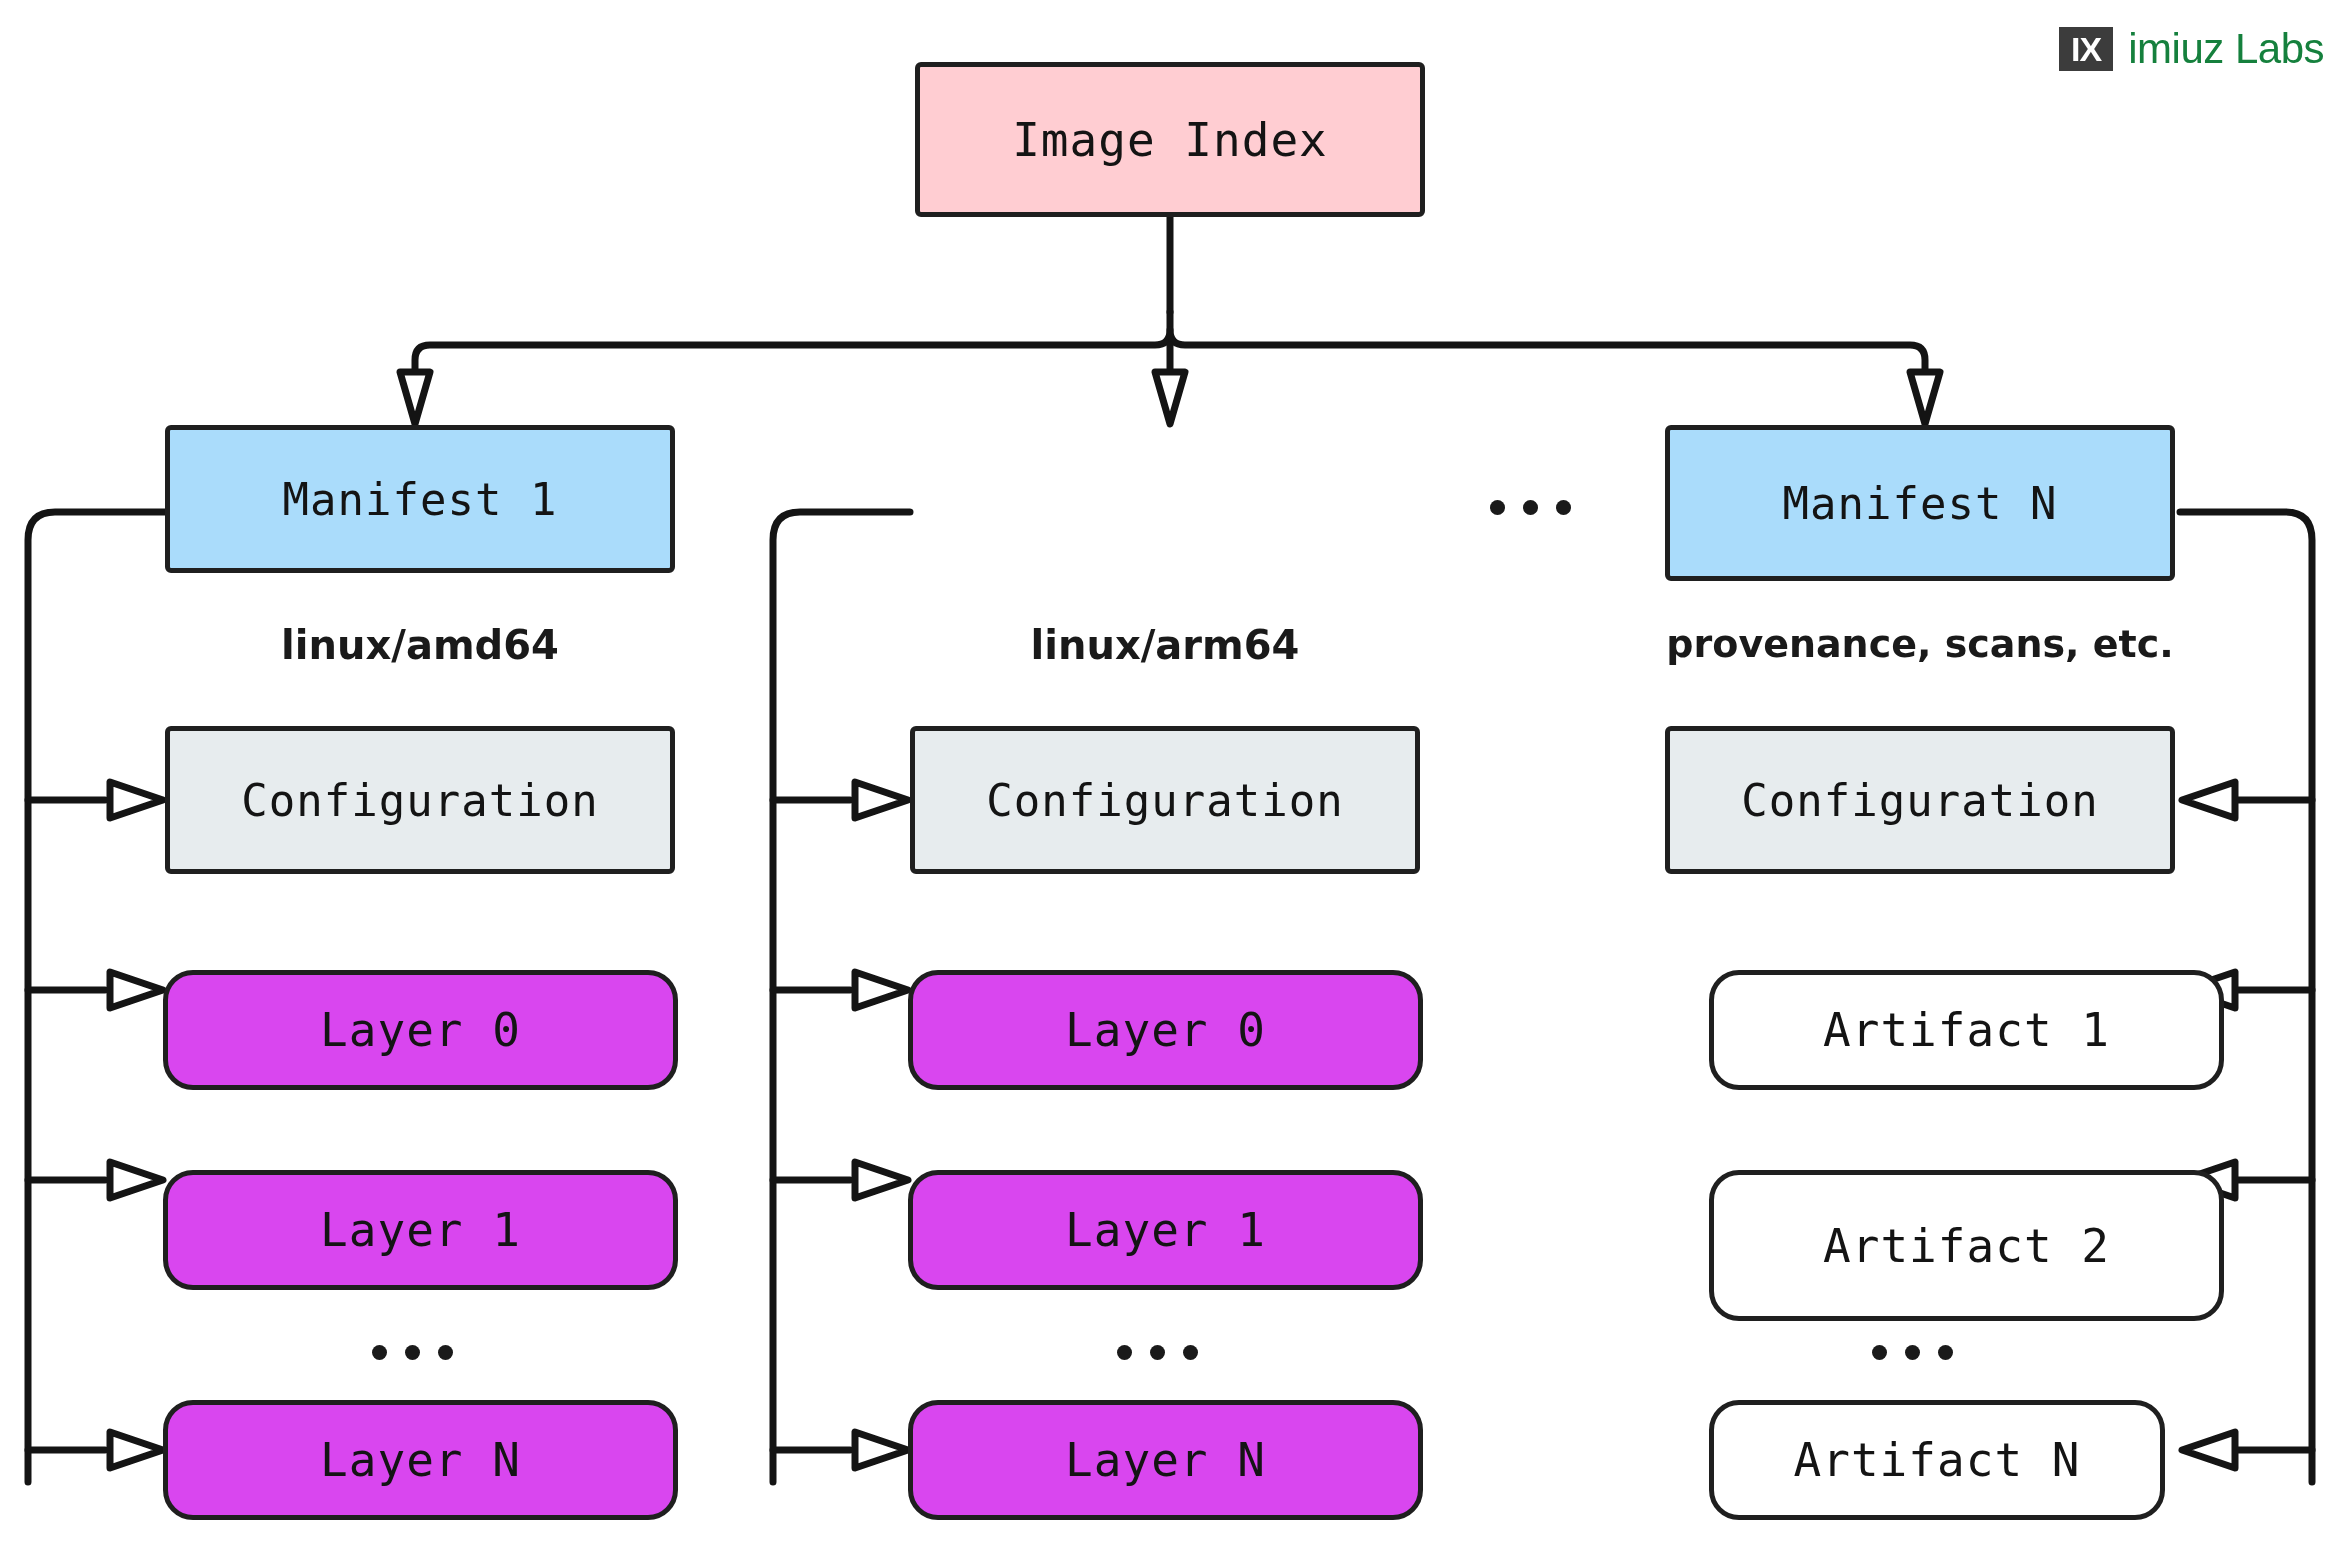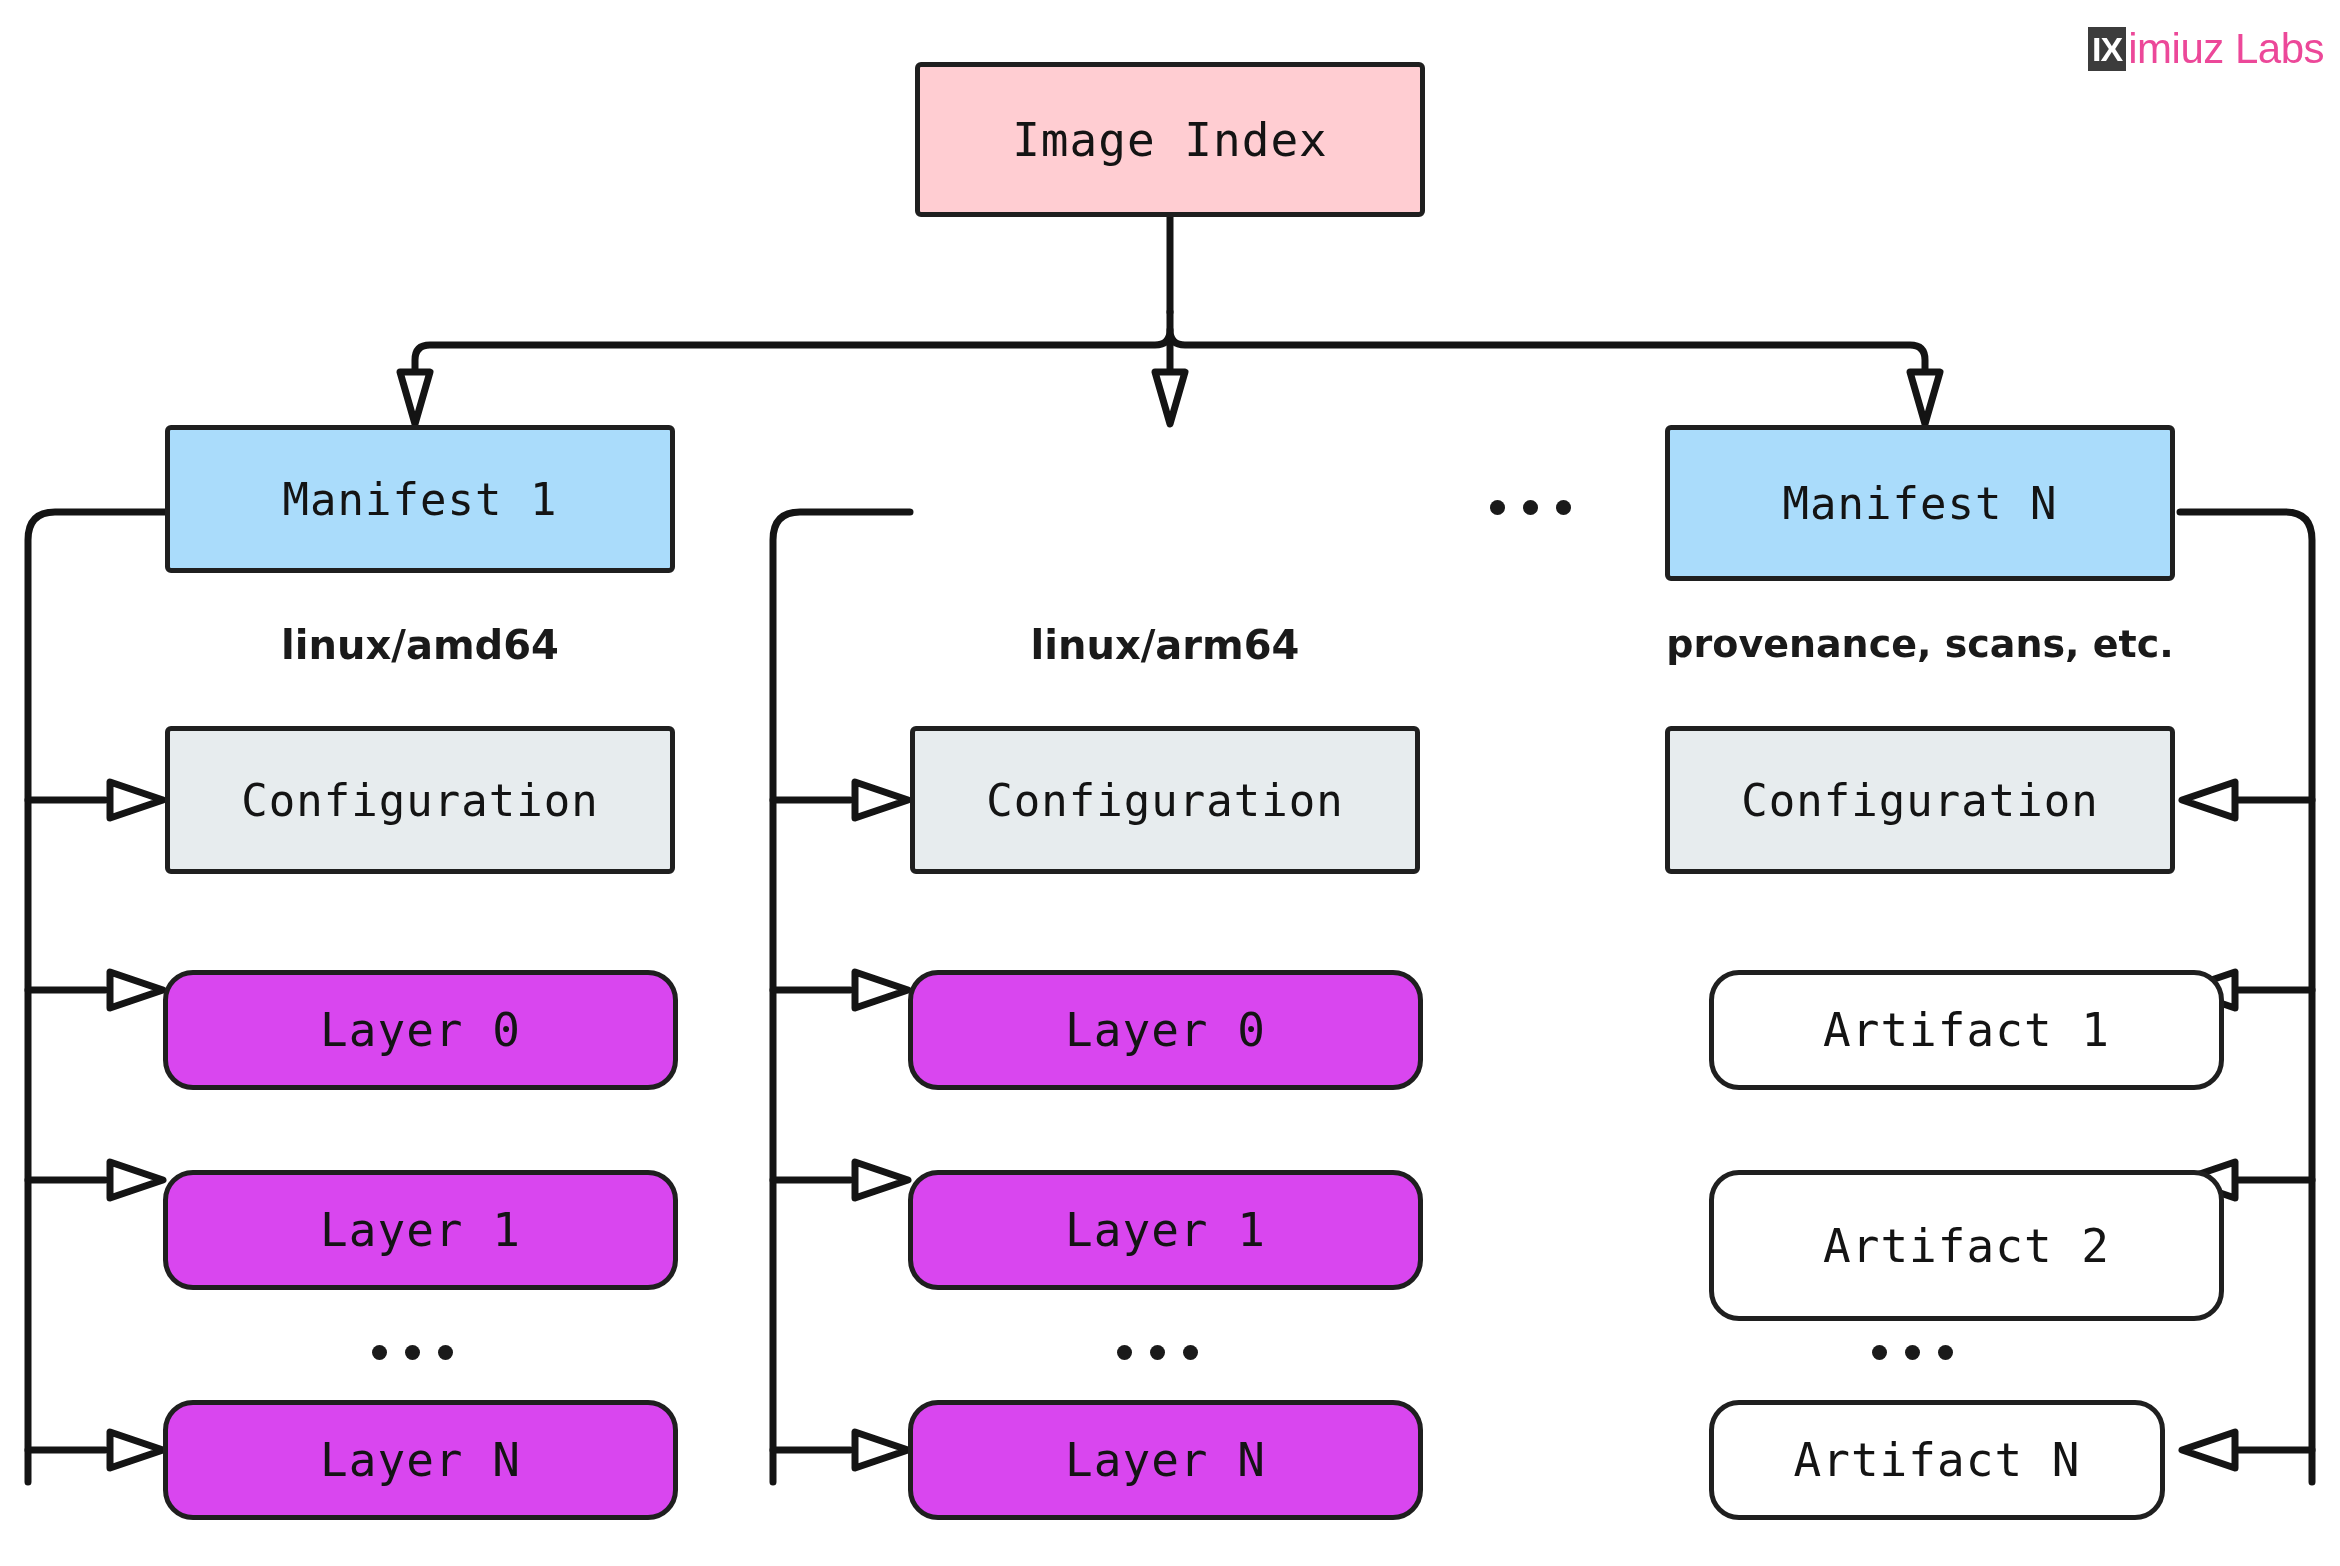--- a/index.html
+++ b/index.html
@@ -28,31 +28,31 @@
     height: 54px;
   }
   #logo .badge {
     background: #3c3c3c;
     color: #ffffff;
     font-family: "Liberation Sans", sans-serif;
     font-weight: 700;
     font-size: 34px;
     line-height: 44px;
     height: 44px;
-    padding: 0 4px;
+    padding: 0 12px;
     letter-spacing: -1px;
     display: inline-block;
   }
   #logo .wordmark {
-    color: #ec4899;
+    color: #15803d;
     font-family: "Liberation Sans", sans-serif;
     font-size: 42px;
     line-height: 44px;
     letter-spacing: -0.5px;
-    margin-left: 2px;
+    margin-left: 15px;
   }
   
   .node {
     position: absolute;
     box-sizing: border-box;
     border: 5px solid #1f1f1f;
     display: flex;
     align-items: center;
     justify-content: center;
     font-family: "DejaVu Sans Mono", monospace;

